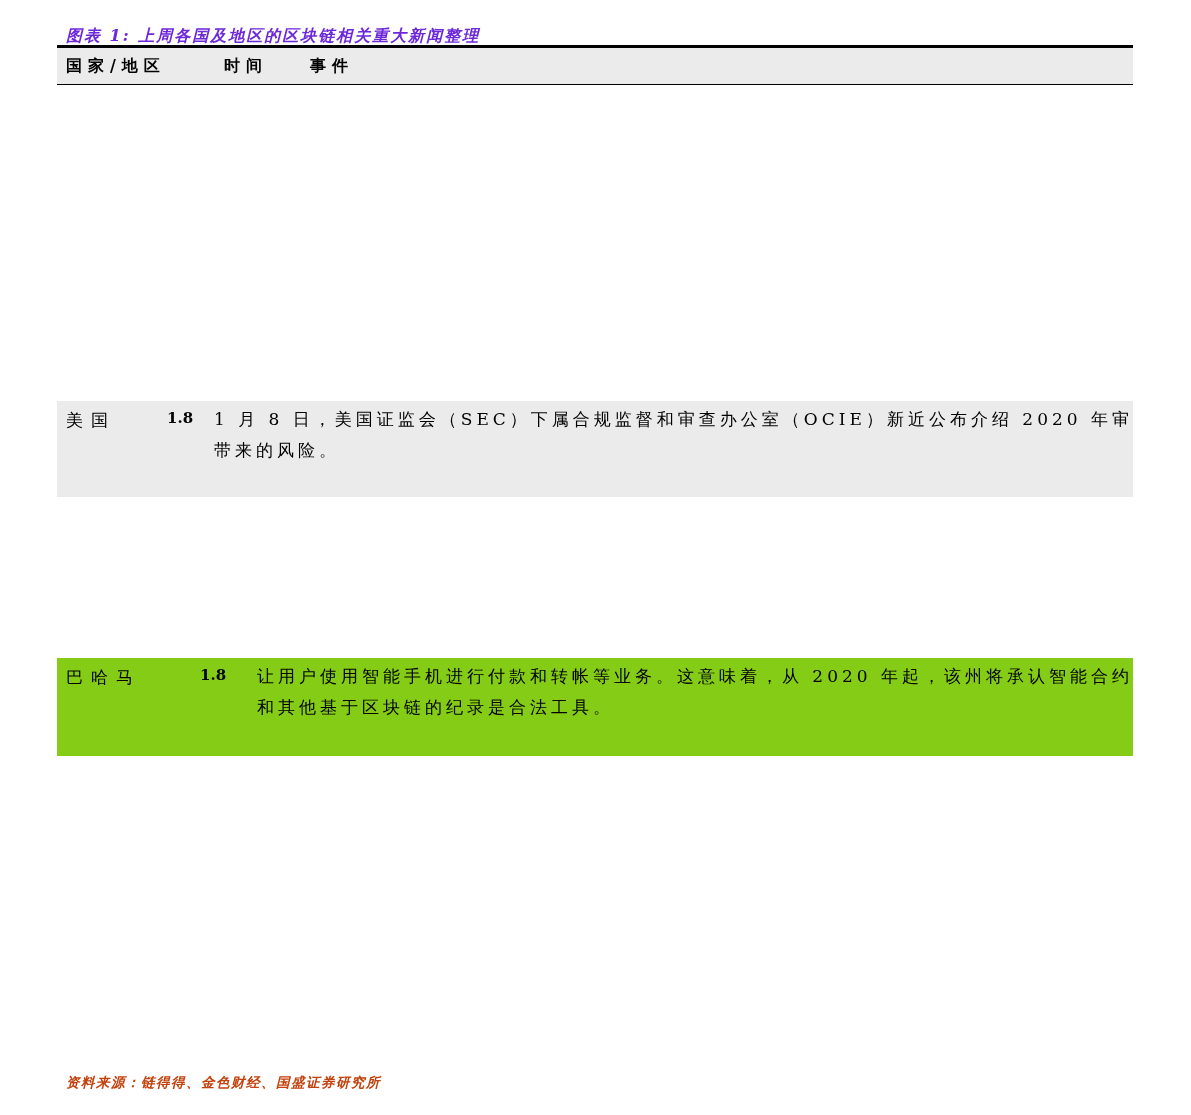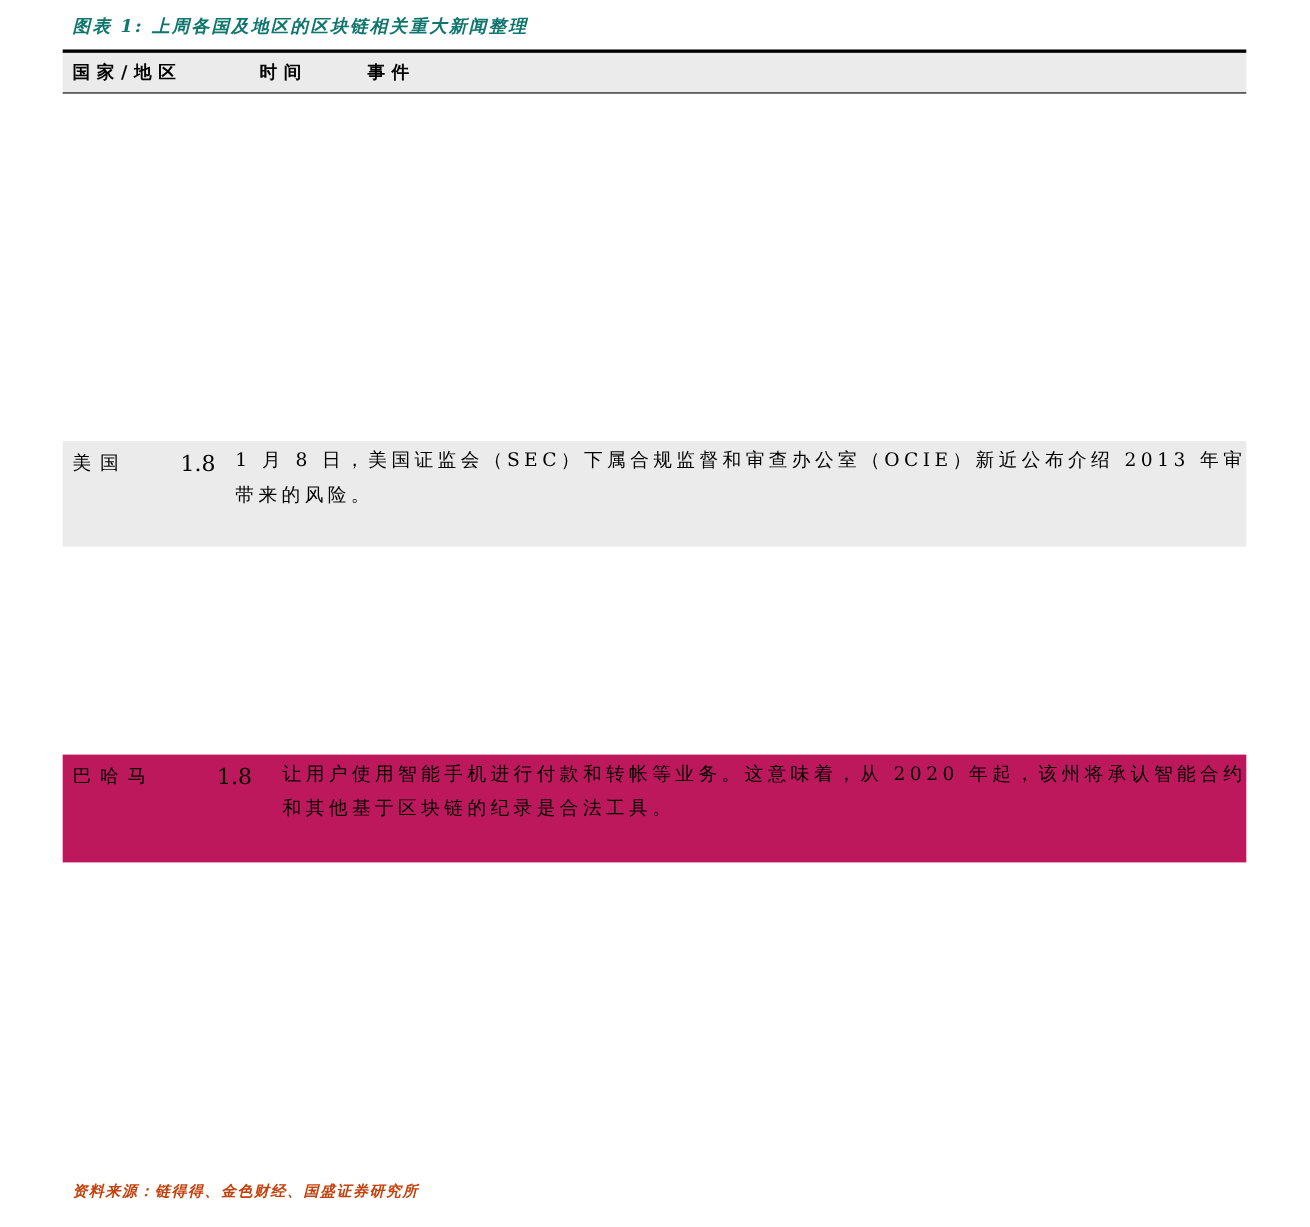--- a/index.html
+++ b/index.html
@@ -57,22 +57,23 @@
   .c3 { flex: 1; }
   .table-header .c2 { padding-left: 7px; }
   .table-header .c3 { padding-left: 15px; }
   .country {
     padding-top: 8px;
     font-size: 17px;
     letter-spacing: 8px;
   }
   .date {
     padding-top: 8px;
-    font-size: 20px;
+    font-size: 15px;
     letter-spacing: 0;
+    font-weight: bold;
   }
   .event { padding-top: 3px; }
   .eline {
     line-height: 31px;
     font-size: 17px;
     letter-spacing: 4px;
     white-space: nowrap;
   }
   .source-note {
     position: absolute;
@@ -83,38 +84,38 @@
     font-style: italic;
     letter-spacing: 1.5px;
     white-space: nowrap;
   }
 </style>
 </head>
 <body>
 
 <div class="page">
 
-  <div class="chart-title" style="color: #0f766e;">图表 1: 上周各国及地区的区块链相关重大新闻整理</div>
+  <div class="chart-title" style="color: #6d28d9; margin-top: 12px;">图表 1: 上周各国及地区的区块链相关重大新闻整理</div>
 
-  <div class="table-header" style="background: rgb(235, 235, 235); gap: 12px;">
+  <div class="table-header" style="background: rgb(235, 235, 235);">
     <div class="cell c1">国家/地区</div>
     <div class="cell c2">时间</div>
     <div class="cell c3">事件</div>
   </div>
 
   <div class="trow row1" style="background: rgb(235, 235, 235);">
     <div class="cell c1 country">美国</div>
     <div class="cell c2 date">1.8</div>
     <div class="cell c3 event">
-      <div class="eline">1 月 8 日，美国证监会（SEC）下属合规监督和审查办公室（OCIE）新近公布介绍 2013 年审</div>
+      <div class="eline">1 月 8 日，美国证监会（SEC）下属合规监督和审查办公室（OCIE）新近公布介绍 2020 年审</div>
       <div class="eline">带来的风险。</div>
     </div>
   </div>
 
-  <div class="trow row2" style="background: #be185d; margin-top: 28px;">
+  <div class="trow row2" style="background: #84cc16;">
     <div class="cell c1 country">巴哈马</div>
     <div class="cell c2 date">1.8</div>
     <div class="cell c3 event">
       <div class="eline">让用户使用智能手机进行付款和转帐等业务。这意味着，从 2020 年起，该州将承认智能合约</div>
       <div class="eline">和其他基于区块链的纪录是合法工具。</div>
     </div>
   </div>
 
   <div class="source-note" style="color: #c2410c;">资料来源：链得得、金色财经、国盛证券研究所</div>
 

